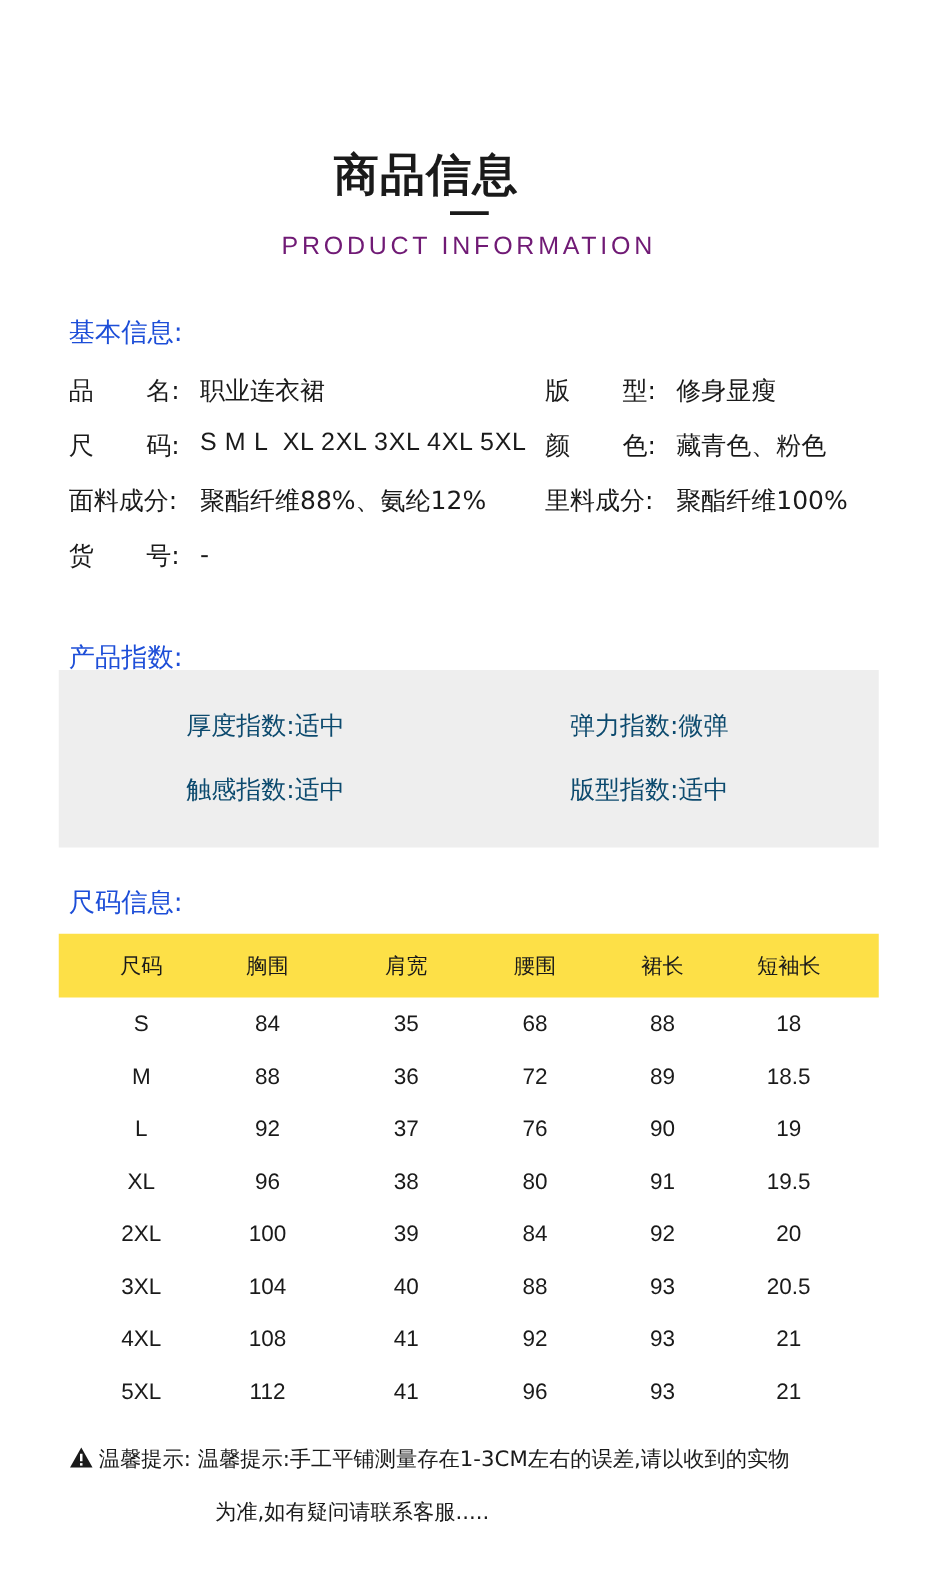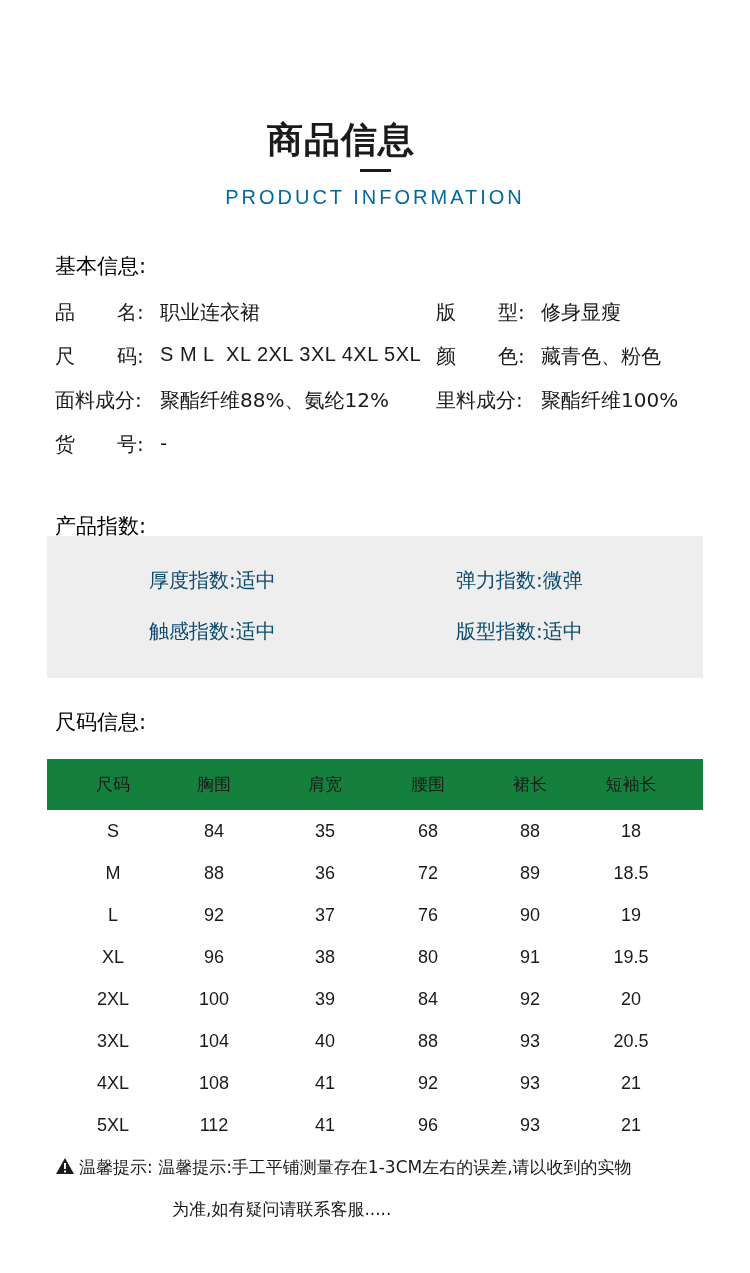--- a/index.html
+++ b/index.html
@@ -14,44 +14,44 @@
     position: absolute; top: 116px; left: 0; width: 682px;
     text-align: center; font-size: 36px; font-weight: bold; color: #1a1a1a;
     letter-spacing: 1px;
   }
   .title-bar {
     position: absolute; top: 169px; left: 360px; width: 31px; height: 3px;
     background: #1a1a1a;
   }
   .title-en {
     position: absolute; top: 186px; left: 0; width: 750px;
-    text-align: center; font-size: 20px; letter-spacing: 3px; color: #0369a1;
+    text-align: center; font-size: 20px; letter-spacing: 3px; color: #701a75;
     font-family: "Liberation Sans", "DejaVu Sans", sans-serif;
   }
   .section-title {
-    position: absolute; left: 55px; font-size: 21px; color: #000000;
+    position: absolute; left: 55px; font-size: 21px; color: #1d4ed8;
   }
   .info-row {
     position: absolute; left: 55px; width: 660px; height: 30px;
     font-size: 20px; color: #1a1a1a;
   }
   .lbl-a { position: absolute; top: 0; }
   .val { position: absolute; top: 0; white-space: nowrap; }
   .index-box {
     position: absolute; left: 47px; top: 536px; width: 656px; height: 142px;
     background: #eeeeee;
   }
   .index-item {
     position: absolute; font-size: 20px; color: #0c4a6e; white-space: nowrap;
   }
   .size-table {
     position: absolute; left: 47px; top: 747px; width: 656px;
   }
   .size-head {
-    height: 51px; background: #15803d; position: relative; margin-top: 12px;
+    height: 51px; background: #fde047; position: relative;
   }
   .size-row { height: 42px; position: relative; }
   .cell {
     position: absolute; top: 0; height: 100%; width: 100px;
     display: flex; align-items: center; justify-content: center;
     font-size: 18px; color: #1a1a1a;
     font-family: "Liberation Sans", "DejaVu Sans", sans-serif;
   }
   .size-head .cell { font-family: "DejaVu Sans", sans-serif; font-size: 17px; }
   .c0 { left: 16px; } .c1 { left: 117px; } .c2 { left: 228px; }

